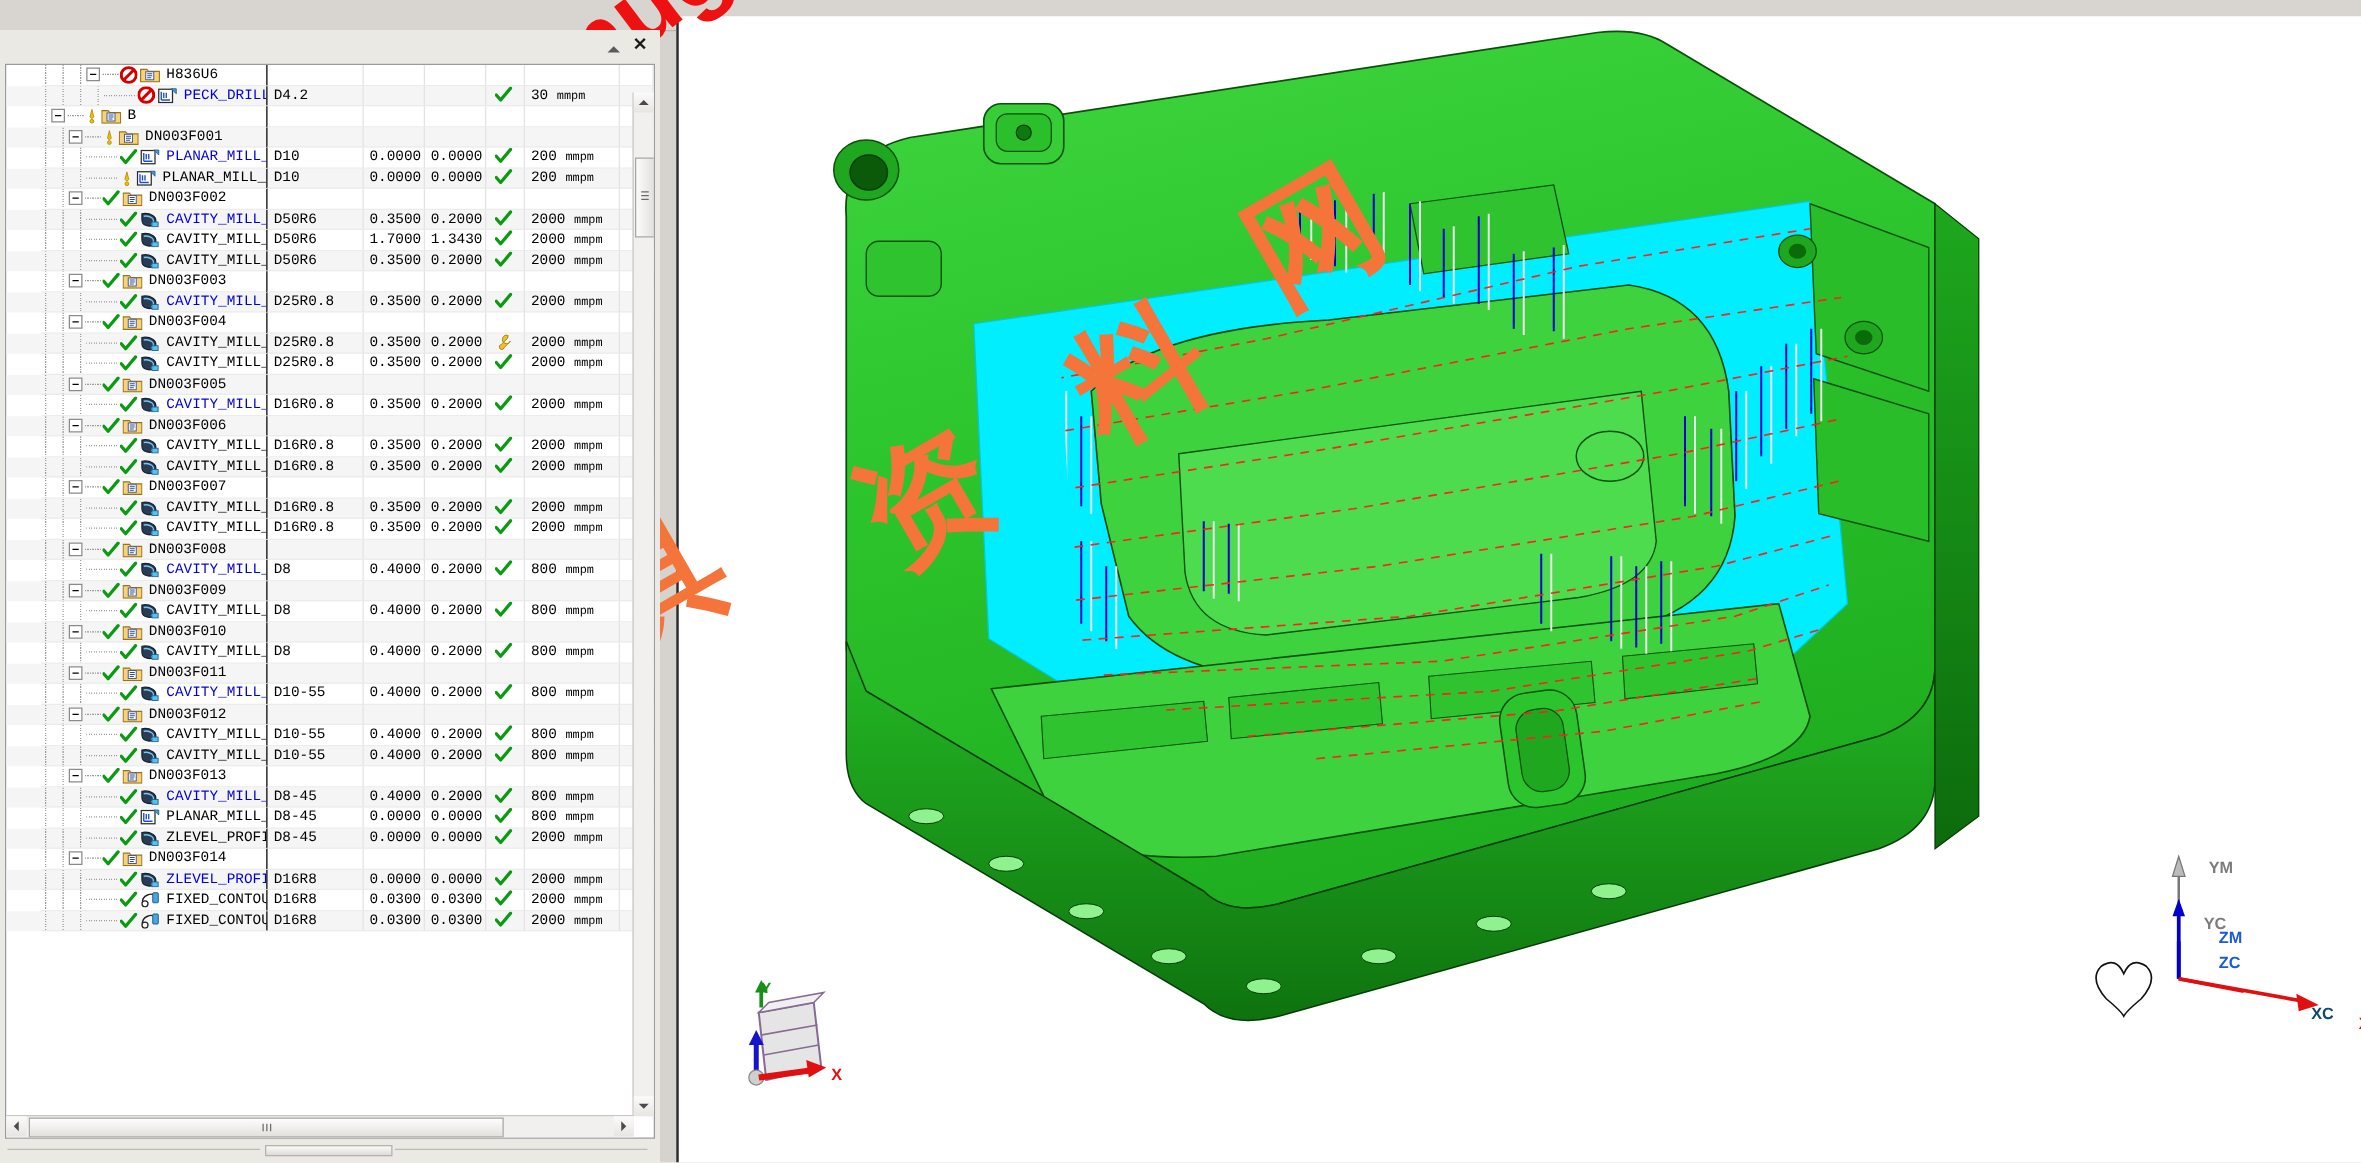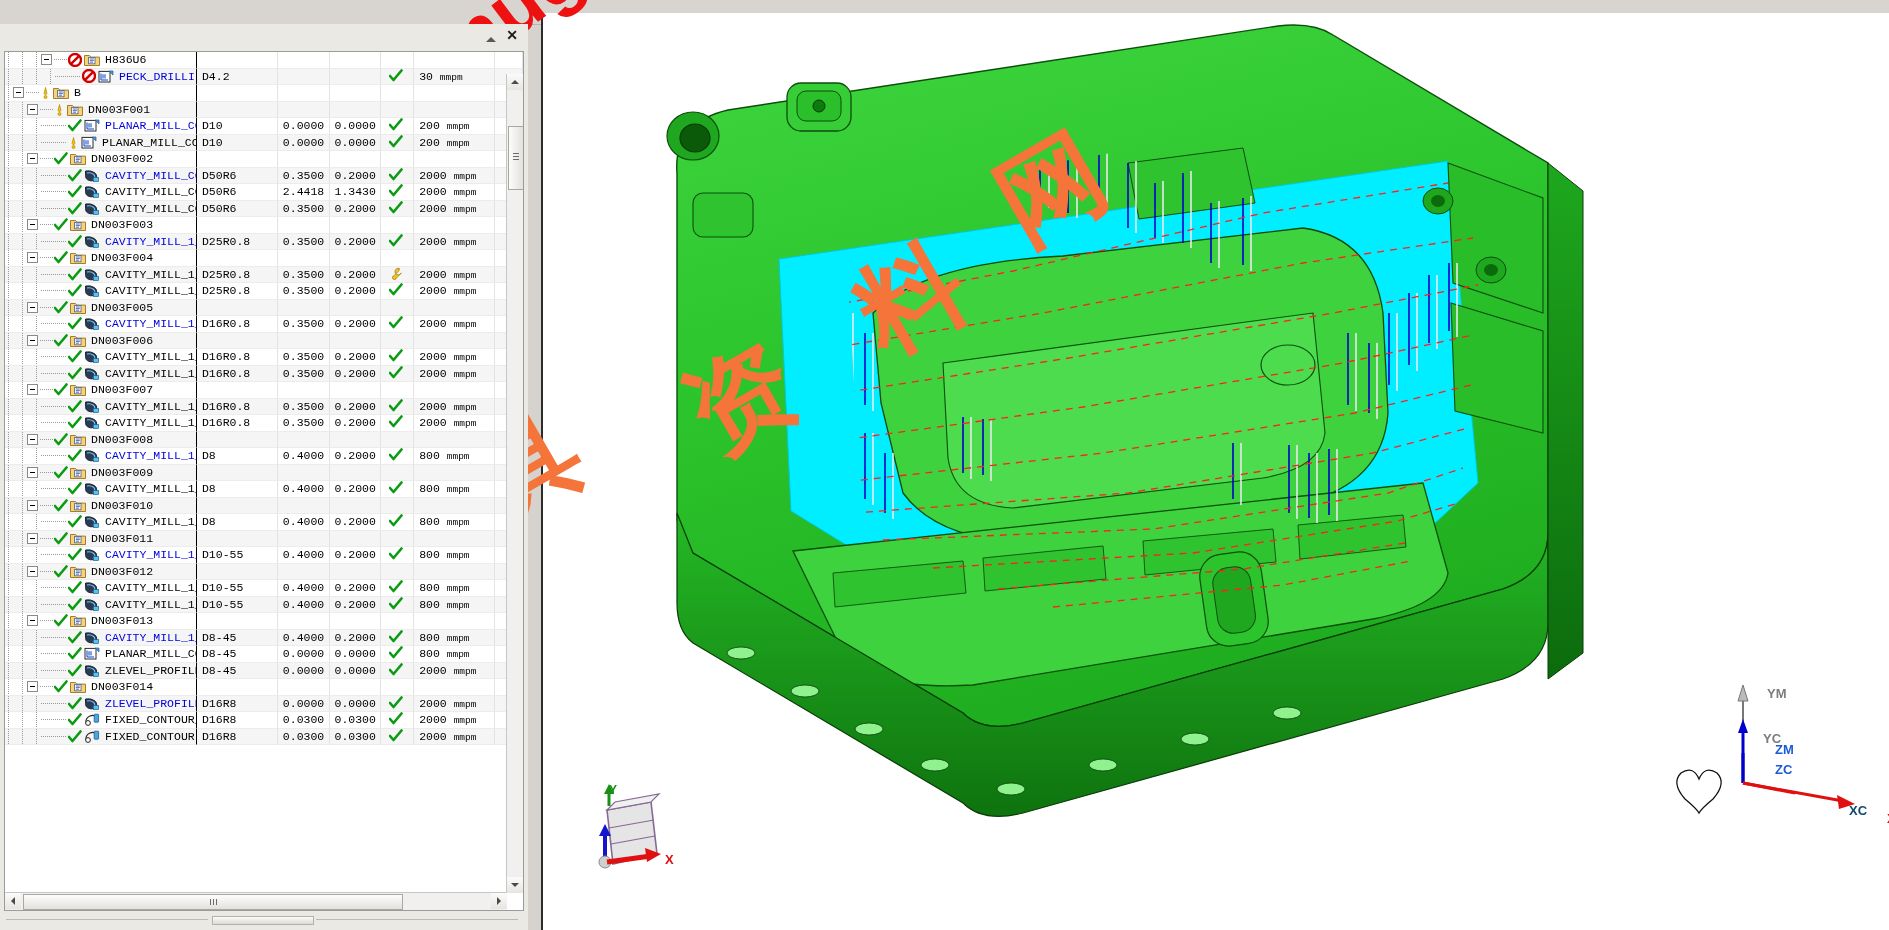--- a/index.html
+++ b/index.html
@@ -40,21 +40,21 @@
   .c-feed{width:88px;}
   .c-time{width:30px;}
 
   
   .tbody{position:relative;height:818px;overflow:hidden;}
   .row{display:flex;height:16.5px;align-items:stretch;}
   .row.alt{background:#f5f5f5;}
   .row .cell{position:relative;box-sizing:border-box;border-right:1px solid #e3e3e3;border-bottom:1px solid #ececec;
       font-family:"Liberation Mono","DejaVu Sans Mono",monospace;font-size:11.5px;line-height:15px;color:#000;
       white-space:nowrap;overflow:hidden;}
-  .row .cell.name{border-right:1px solid #000;padding-left:0;}
+  .row .cell.name{border-right:1px solid #000;padding-left:0;margin-left:28px;}
   .cell.num{text-align:left;padding-left:5px;}
   .cell.knife{text-align:center;}
   .cell.feed{padding-left:5px;}
   .sel{color:#0000dd;}
 
   
   .nm{display:flex;align-items:center;height:100%;}
   .ind{flex:0 0 auto;height:100%;position:relative;}
   .vline{position:absolute;top:0;bottom:0;width:1px;
      background-image:repeating-linear-gradient(to bottom,#9a9a9a 0 1px, rgba(0,0,0,0) 1px 2px);}
@@ -623,21 +623,21 @@
                   </svg></span>
                 <span class="ic" style="width:16px;height:13px"><svg width="16" height="13" viewBox="0 0 16 13">
                     <path d="M1.5 2 q5 -1 9 1.6 q2.4 1.6 2.2 4.4 q-0.2 2.8 -3 3.6 q-3 0.9 -6.2 -0.8 q-2 -1 -2 -4.4 Z" fill="#2a3b56" stroke="#12202f" stroke-width="0.9"></path>
                     <path d="M3 4 q3.6 -0.8 6.4 1.2 q1.6 1.1 1.4 3 q-0.2 1.8 -2 2.4" fill="none" stroke="#79c7ef" stroke-width="1.1"></path>
                     <rect x="9.5" y="8.6" width="5" height="3.8" fill="#55c2f2" stroke="#1b5f8a" stroke-width="0.7"></rect>
                   </svg></span>
                 <span class="lbl">CAVITY_MILL_CO...</span>
               </div>
             </div>
             <div class="cell c-tool num">D50R6</div>
-            <div class="cell c-stock num">2.4418</div>
+            <div class="cell c-stock num">1.7000</div>
             <div class="cell c-floor num">1.3430</div>
             <div class="cell c-knife knife"><span class="ic" style="width:14px;height:13px"><svg width="14" height="13" viewBox="0 0 14 13">
                   <path d="M1 7 L4.5 11 L12.5 1.5" fill="none" stroke="#0a9b12" stroke-width="2.6" stroke-linecap="round" stroke-linejoin="round"></path>
                 </svg></span></div>
             <div class="cell c-feed feed"><span>2000</span> <span style="font-size:9.5px">mmpm</span></div>
             <div class="cell c-time num"></div>
           </div>
           <div class="row alt">
             <div class="cell name c-name">
               <div class="nm">

